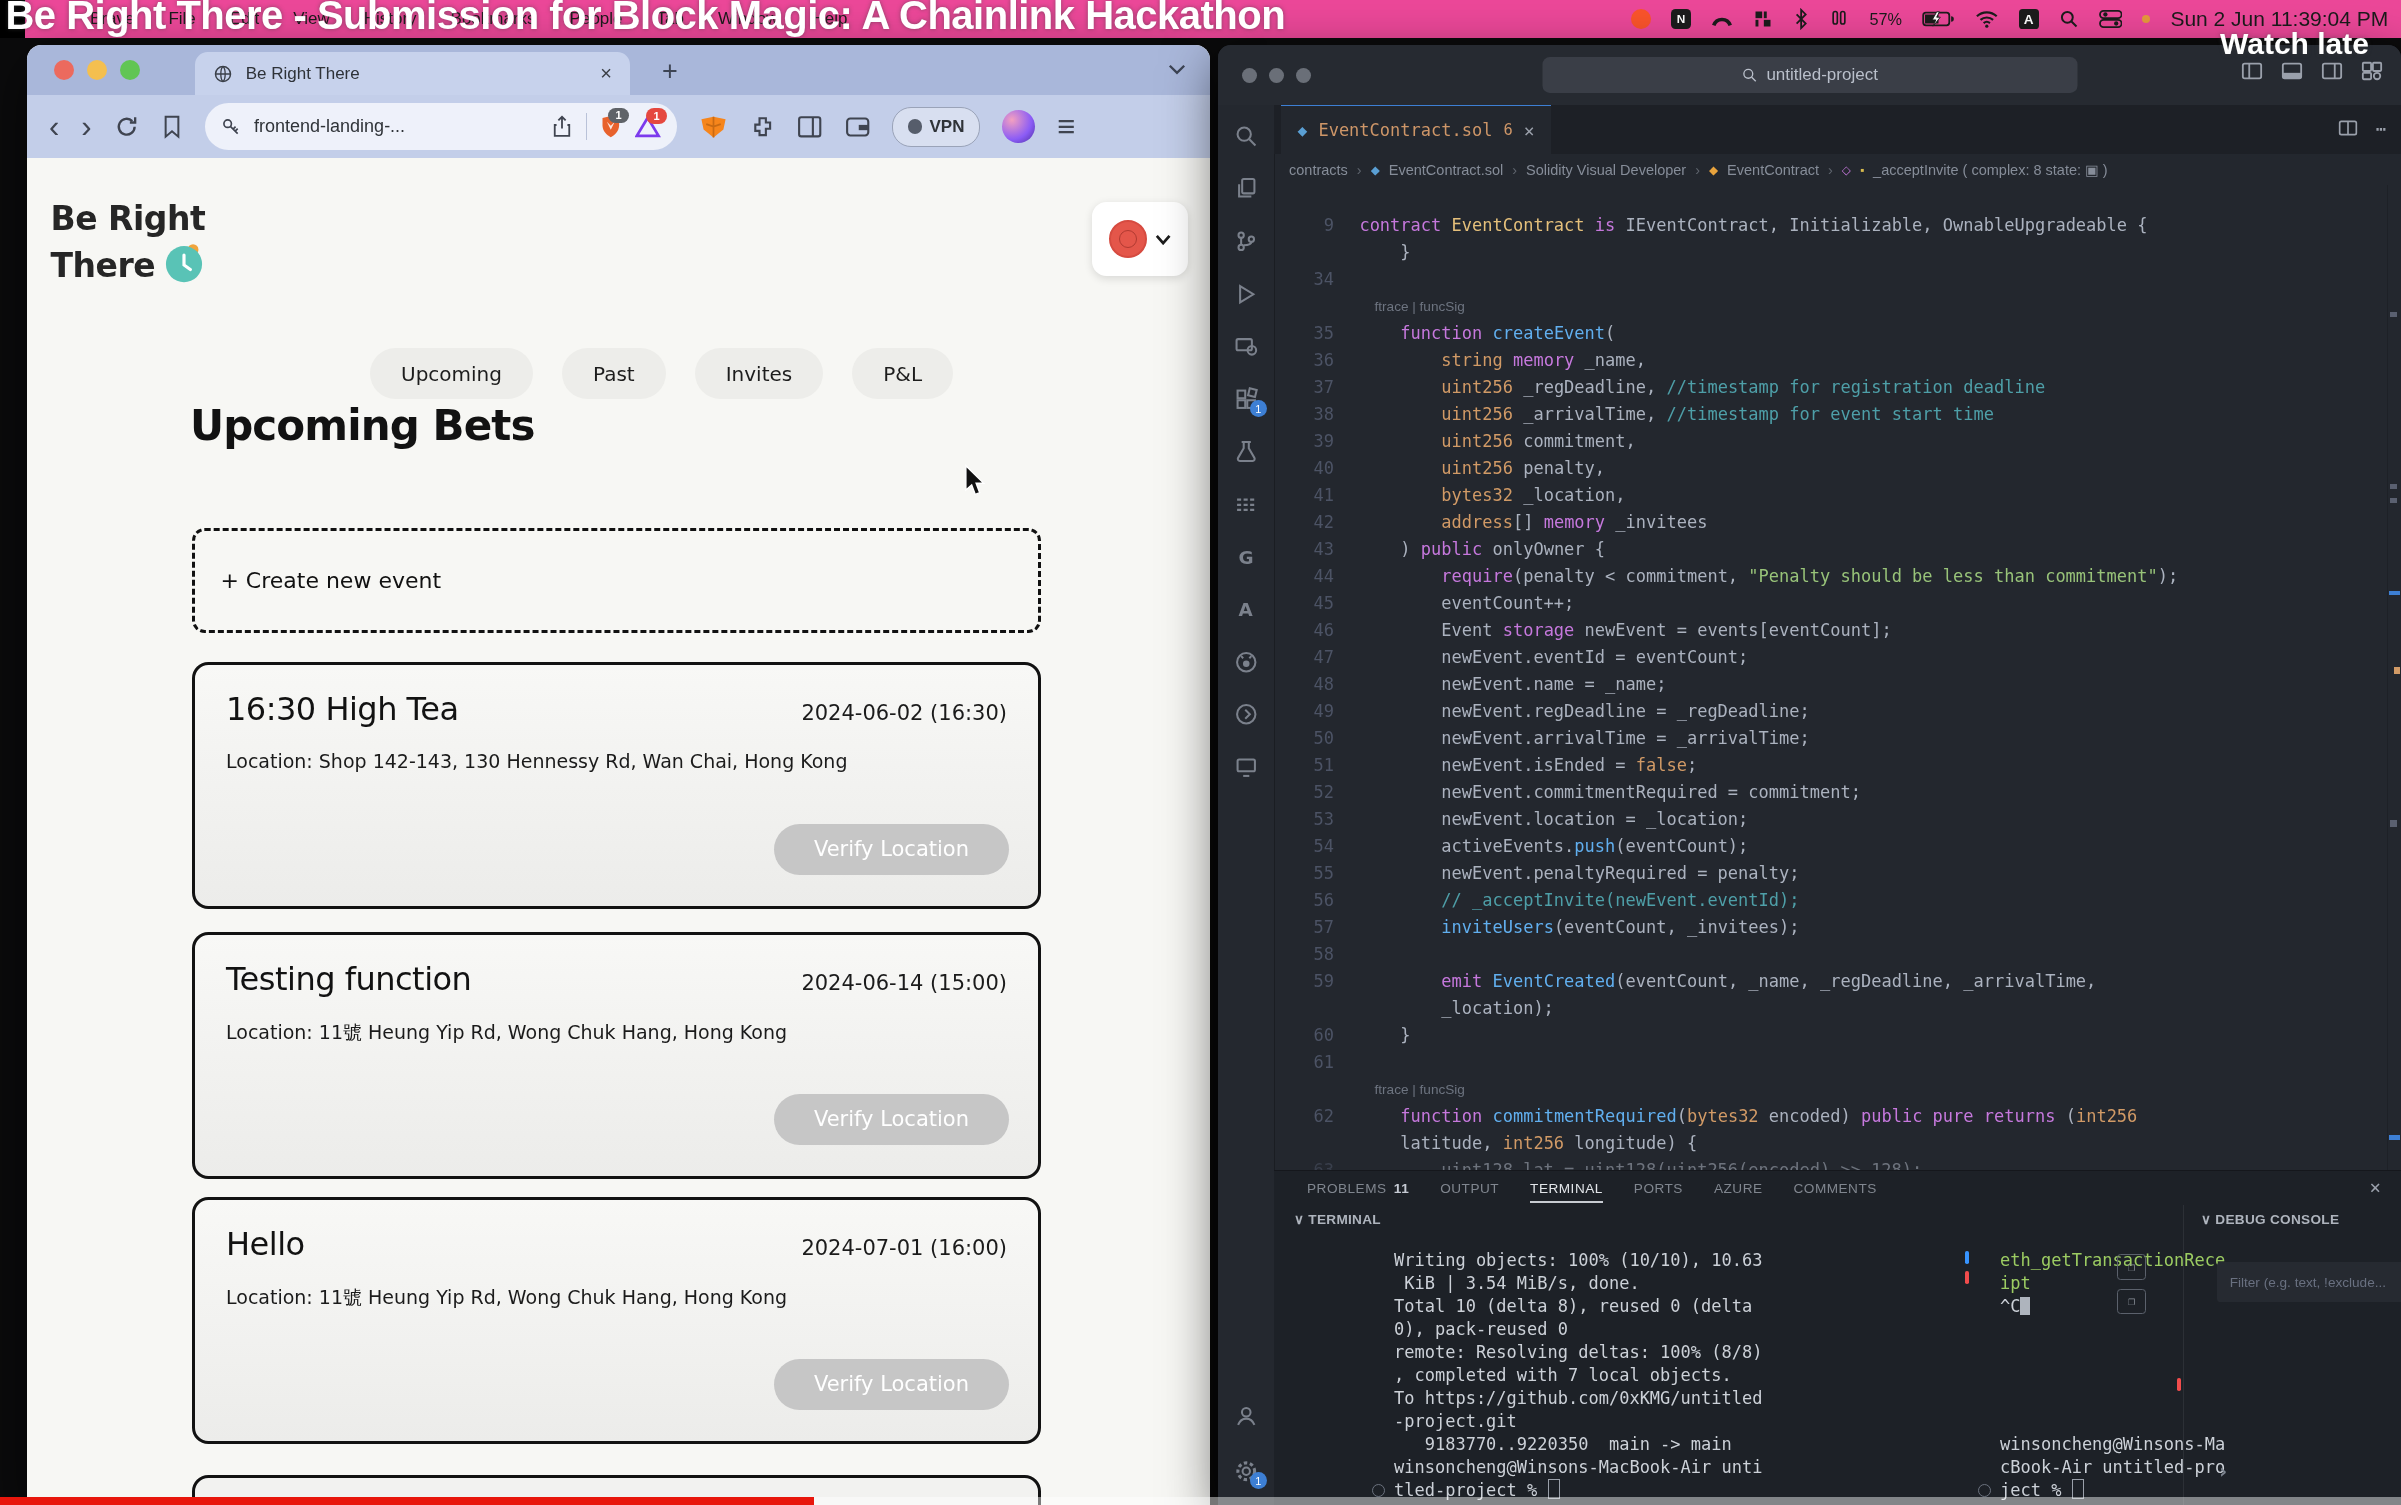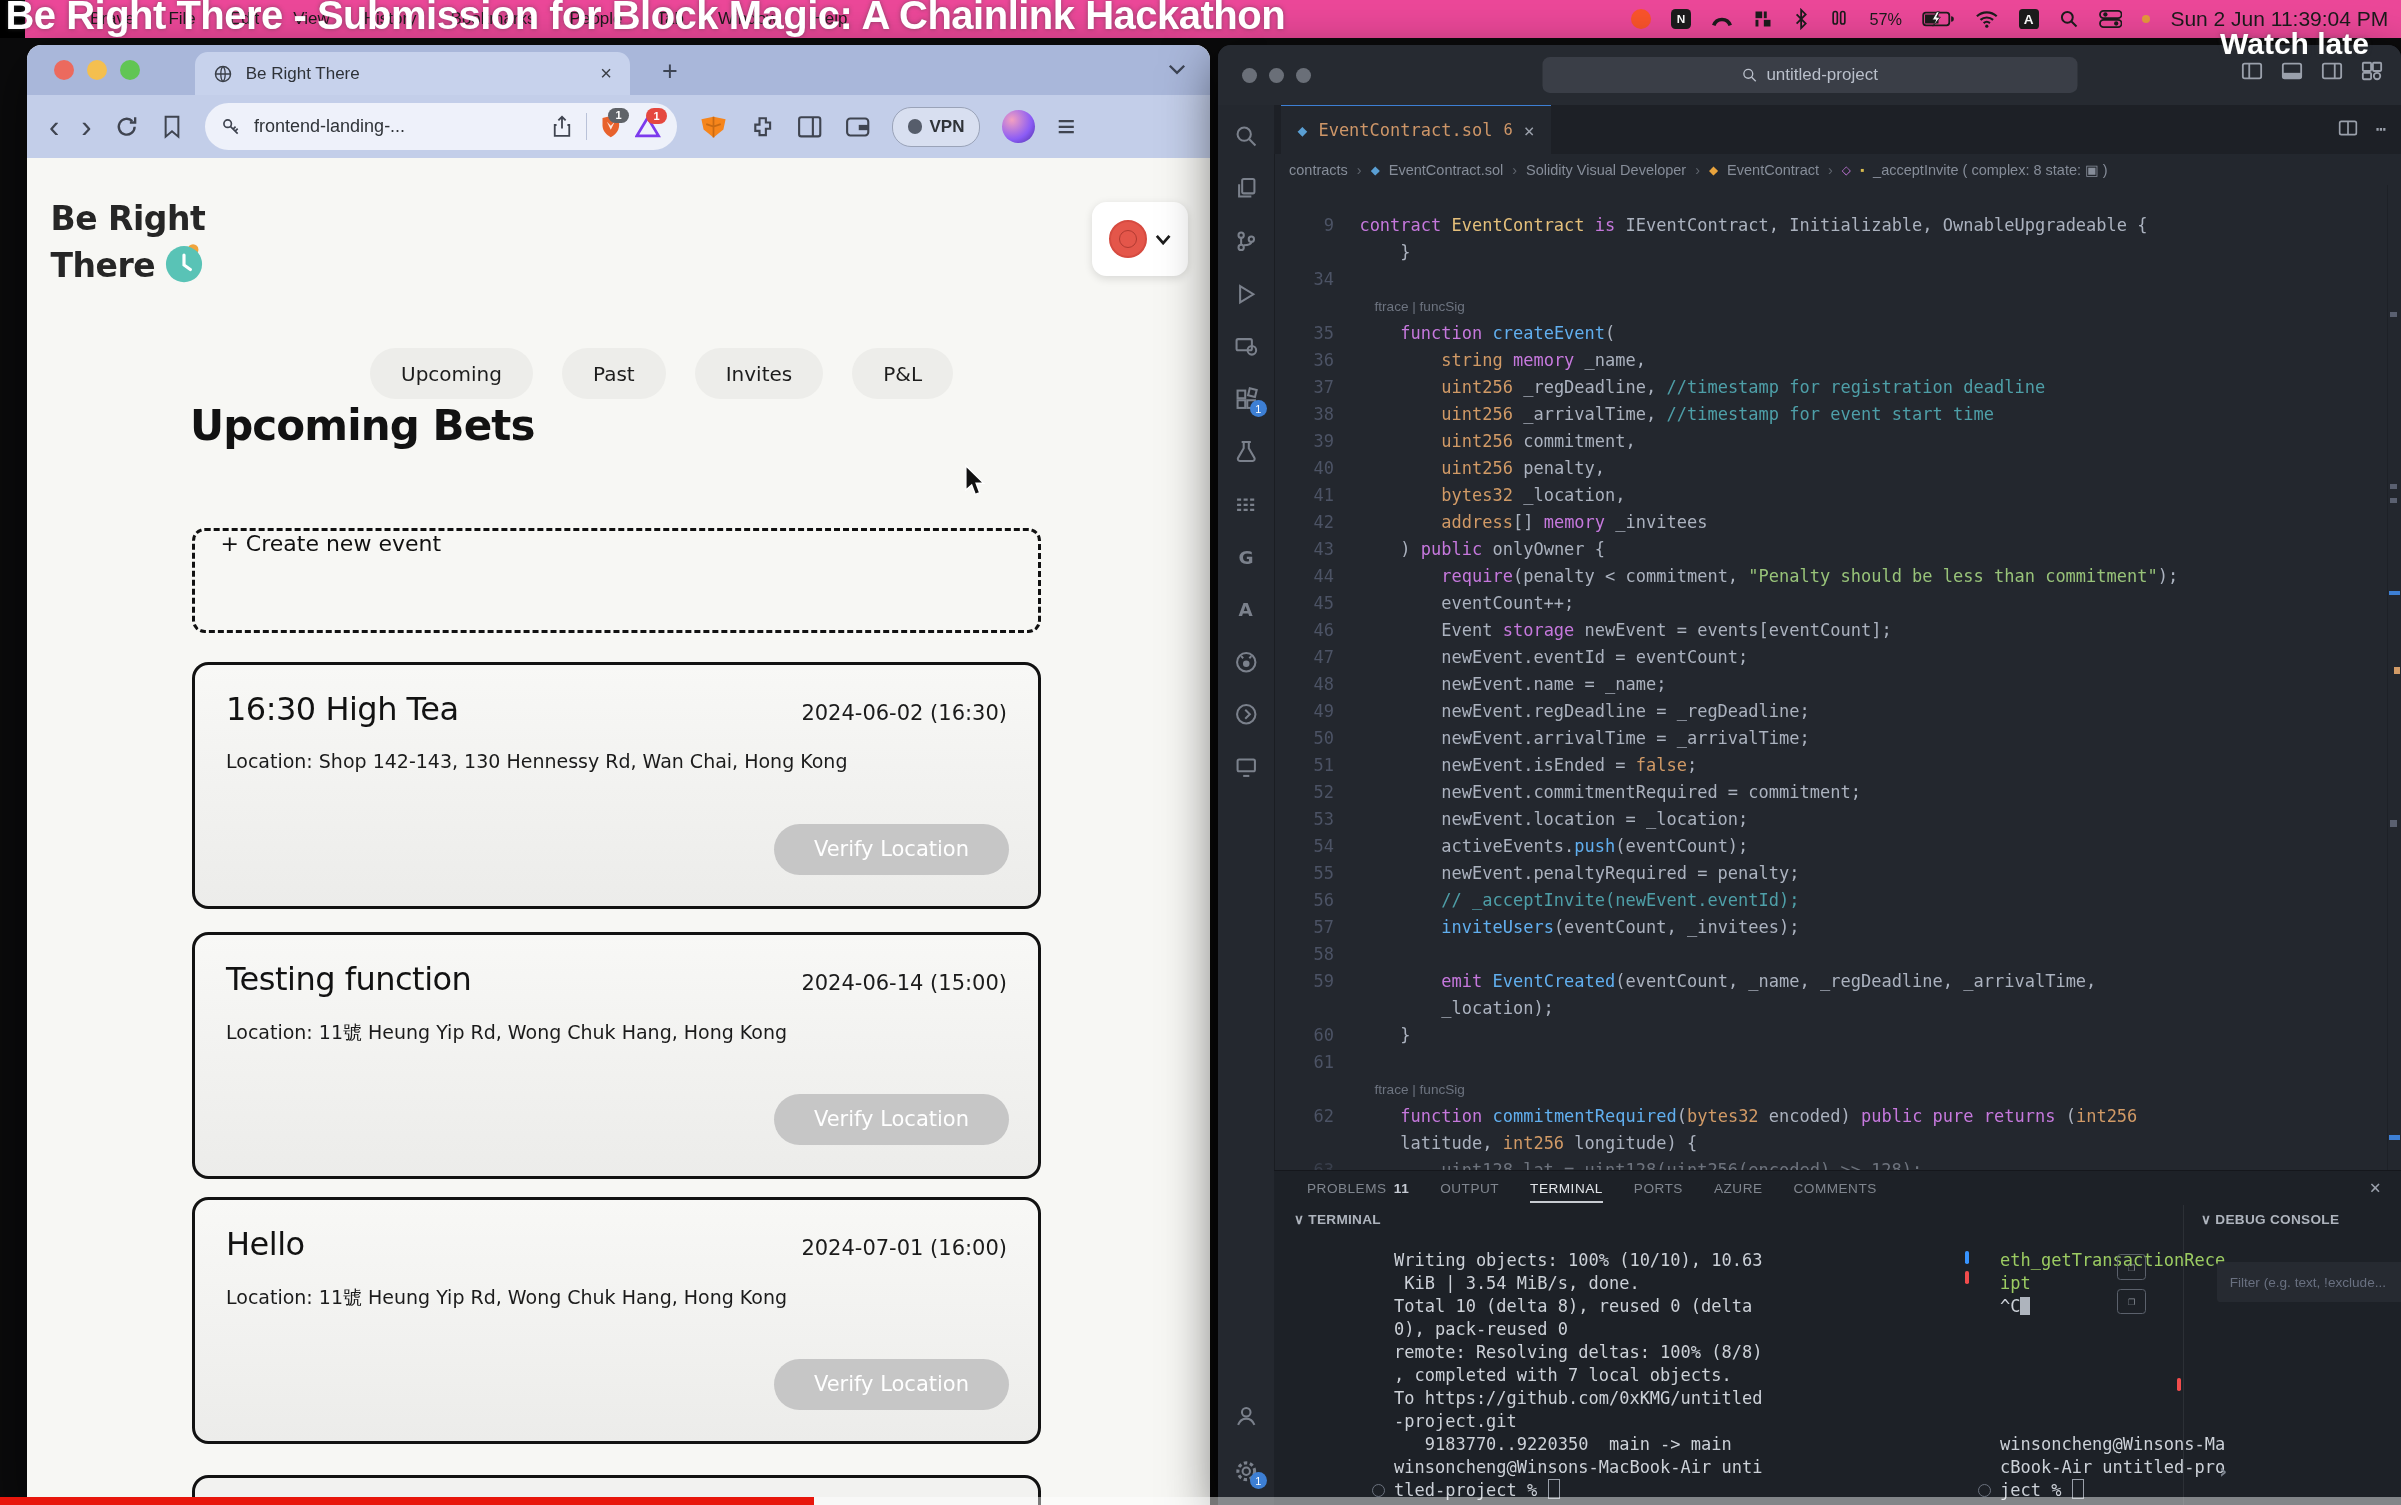--- a/index.html
+++ b/index.html
@@ -66,21 +66,21 @@
   .account{position:absolute;left:1065px;top:44px;width:96px;height:74px;background:#fff;border-radius:14.5px;
            box-shadow:0 2.7px 9px rgba(0,0,0,.12);display:flex;align-items:center;justify-content:center;gap:7.3px}
   .acct-avatar{width:38px;height:38px;border-radius:50%;background:#e4564a;border:2.7px solid #d64b40;box-sizing:border-box;
                display:flex;align-items:center;justify-content:center}
   .acct-avatar::after{content:"";width:16.3px;height:16.3px;border-radius:50%;border:1.8px solid #b13a31}
   .navtabs{position:absolute;left:343px;top:190px;display:flex;gap:29px}
   .pill{height:51px;border-radius:25.4px;background:#ededea;display:flex;align-items:center;padding:0 31px;
         font-size:20px;color:#1d1d1d;font-family:"DejaVu Sans",sans-serif}
   .h1{position:absolute;left:163px;top:243px;font-size:42px;font-weight:800;color:#121212;letter-spacing:-0.9px;font-family:"DejaVu Sans",sans-serif}
   .create{position:absolute;left:165px;top:370px;width:849px;height:105px;border:3.6px dashed #111;border-radius:12.7px;
-          box-sizing:border-box;display:flex;padding:0 25.4px;font-size:22px;color:#111;font-family:"DejaVu Sans",sans-serif}
+          box-sizing:border-box;display:flex;align-items:center;padding:0 25.4px;font-size:22px;color:#111;font-family:"DejaVu Sans",sans-serif}
   .cards{position:absolute;left:165px;top:0;width:849px}
   .card{position:absolute;left:0;width:849px;height:247px;border:3.6px solid #121212;border-radius:16.3px;box-sizing:border-box;
         background:linear-gradient(#f8f8f6,#ececea);padding:25.4px 31px;font-family:"DejaVu Sans",sans-serif}
   .card-row{display:flex;justify-content:space-between;align-items:baseline}
   .card-title{font-size:32px;font-weight:400;color:#121212;letter-spacing:-0.5px}
   .card-date{font-size:21px;color:#1b1b1b}
   .card-loc{font-size:19px;color:#1b1b1b;margin-top:22px}
   .verify{position:absolute;right:29px;bottom:31px;background:#c6c6c6;color:#fff;font-size:21px;border:none;
           border-radius:27px;padding:13.6px 40px;font-family:"DejaVu Sans",sans-serif}
   .card-partial{position:absolute;left:165px;top:1317px;width:849px;height:200px;border:3.6px solid #121212;

